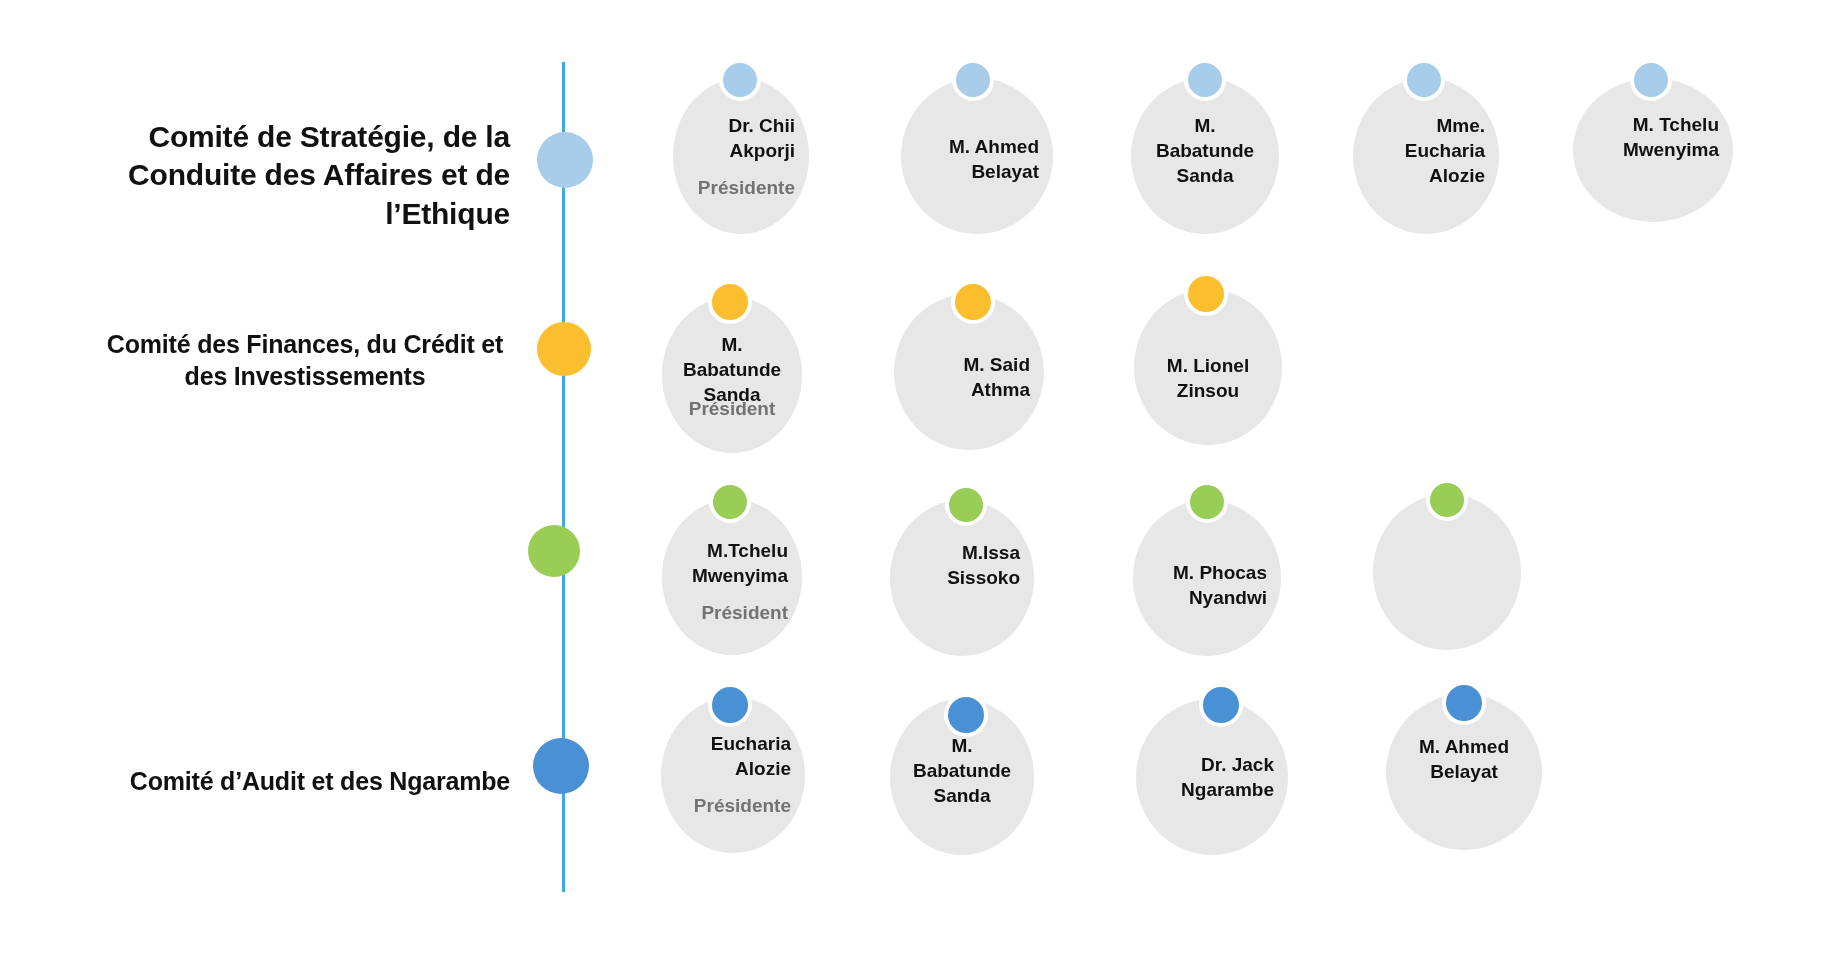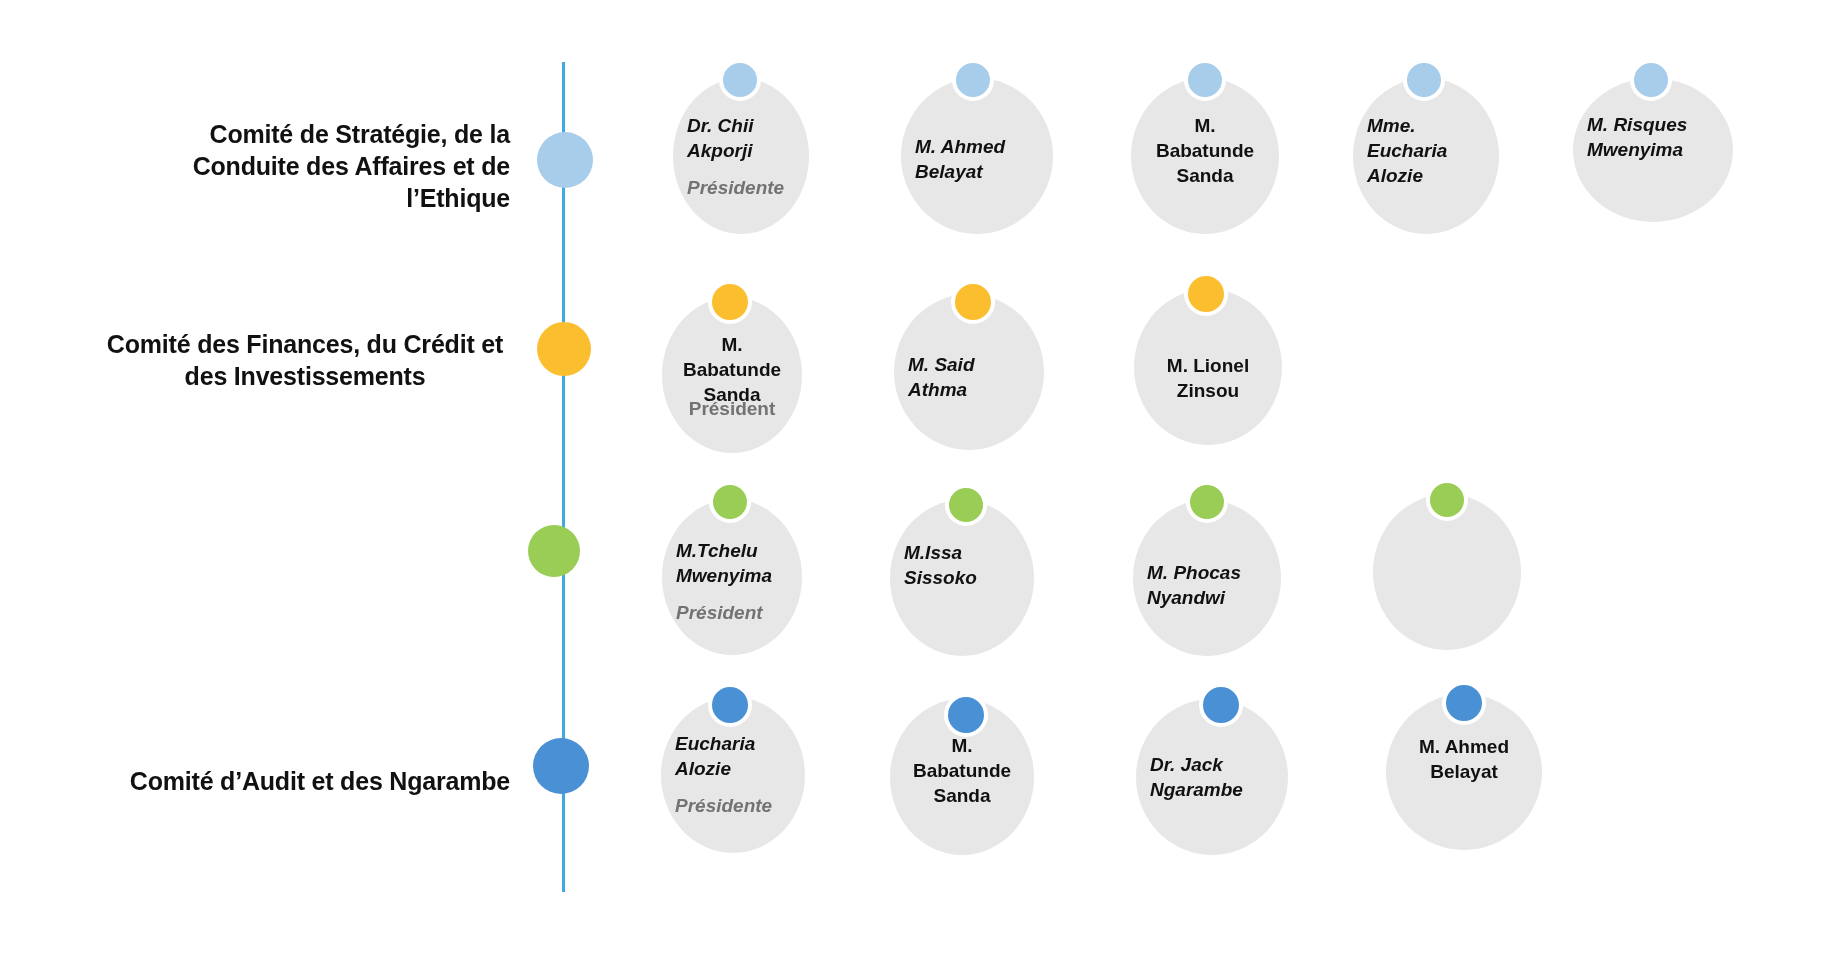--- a/index.html
+++ b/index.html
@@ -77,29 +77,29 @@
     position: absolute;
     left: 0;
     width: 100%;
     padding: 0 14px;
     box-sizing: border-box;
     color: #737373;
     font-weight: bold;
     font-size: 19px;
     line-height: 1.32;
   }
-  .al-left   { text-align: left; font-style: italic; }
+  .al-left   { text-align: right; }
   .al-center { text-align: center; }
 </style>
 </head>
 <body>
 
 <div id="board">
   <div class="spine"></div>
-<div class="row-label" style="left: 120px; top: 118px; width: 390px; font-size: 25px; text-align: right;">Comité de Stratégie, de la Conduite des Affaires et de l’Ethique</div>
+<div class="row-label" style="left: 120px; top: 118px; width: 390px; font-size: 30px; text-align: right;">Comité de Stratégie, de la Conduite des Affaires et de l’Ethique</div>
     <div class="node" style="left: 537px; top: 132px; width: 56px; height: 56px; background: rgb(168, 205, 235);"></div>
     <div class="member" style="left: 673px; top: 78px; width: 136px; height: 156px; background: rgb(231, 231, 231);"></div>
     <div class="member-text al-left" style="left: 673px; top: 113px; width: 136px;">Dr. Chii
 Akporji</div>
     <div class="member-role al-left" style="left: 673px; top: 175px; width: 136px;">Présidente</div>
     <div class="member-dot" style="left: 719px; top: 59px; width: 42px; height: 42px; background: rgb(168, 205, 235);"></div>
     <div class="member" style="left: 901px; top: 78px; width: 152px; height: 156px; background: rgb(231, 231, 231);"></div>
     <div class="member-text al-left" style="left: 901px; top: 134px; width: 152px;">M. Ahmed
 Belayat</div>
     <div class="member-dot" style="left: 952px; top: 59px; width: 42px; height: 42px; background: rgb(168, 205, 235);"></div>
@@ -107,21 +107,21 @@
     <div class="member-text al-center" style="left: 1131px; top: 113px; width: 148px;">M.
 Babatunde
 Sanda</div>
     <div class="member-dot" style="left: 1184px; top: 59px; width: 42px; height: 42px; background: rgb(168, 205, 235);"></div>
     <div class="member" style="left: 1353px; top: 78px; width: 146px; height: 156px; background: rgb(231, 231, 231);"></div>
     <div class="member-text al-left" style="left: 1353px; top: 113px; width: 146px;">Mme.
 Eucharia
 Alozie</div>
     <div class="member-dot" style="left: 1403px; top: 59px; width: 42px; height: 42px; background: rgb(168, 205, 235);"></div>
     <div class="member" style="left: 1573px; top: 78px; width: 160px; height: 144px; background: rgb(231, 231, 231);"></div>
-    <div class="member-text al-left" style="left: 1573px; top: 112px; width: 160px;">M. Risques
+    <div class="member-text al-left" style="left: 1573px; top: 112px; width: 160px;">M. Tchelu
 Mwenyima</div>
     <div class="member-dot" style="left: 1630px; top: 59px; width: 42px; height: 42px; background: rgb(168, 205, 235);"></div>
     <div class="row-label" style="left: 100px; top: 328px; width: 410px; font-size: 25px; text-align: center;">Comité des Finances, du Crédit et des Investissements</div>
     <div class="node" style="left: 537px; top: 322px; width: 54px; height: 54px; background: rgb(251, 190, 46);"></div>
     <div class="member" style="left: 662px; top: 297px; width: 140px; height: 156px; background: rgb(231, 231, 231);"></div>
     <div class="member-text al-center" style="left: 662px; top: 332px; width: 140px;">M.
 Babatunde
 Sanda</div>
     <div class="member-role al-center" style="left: 662px; top: 396px; width: 140px;">Président</div>
     <div class="member-dot" style="left: 708px; top: 280px; width: 44px; height: 44px; background: rgb(251, 190, 46);"></div>

